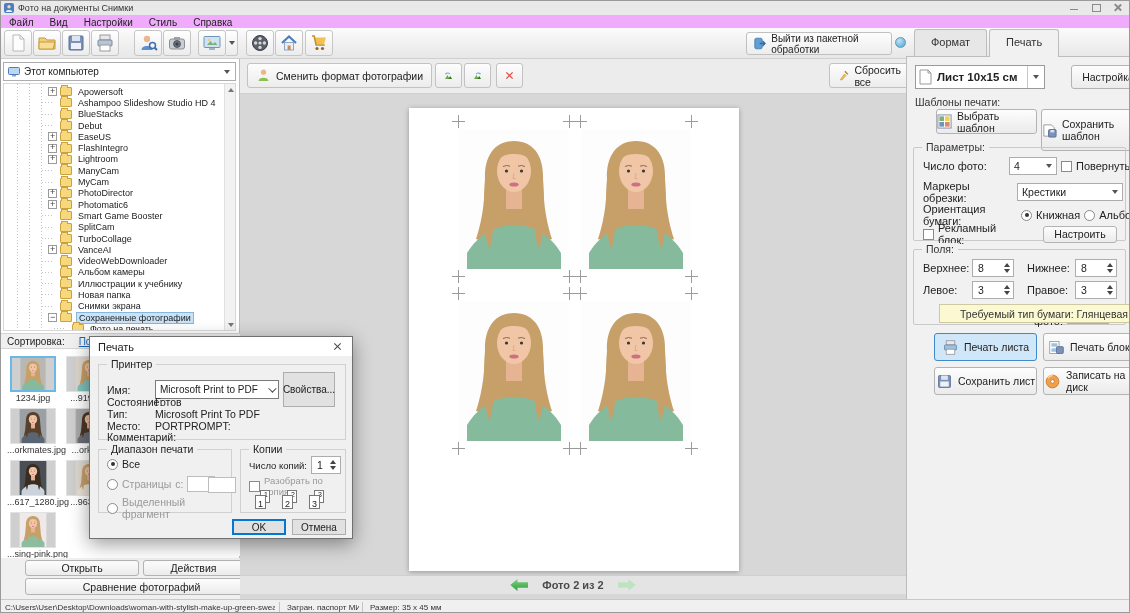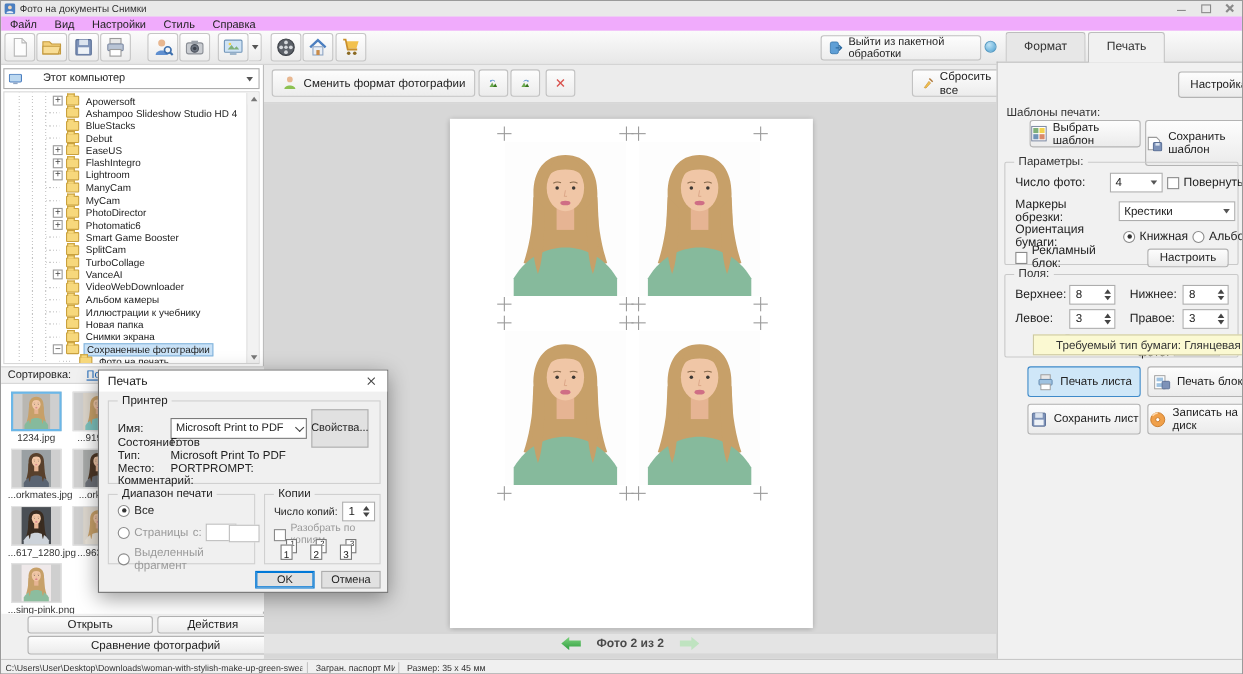--- a/index.html
+++ b/index.html
@@ -25,21 +25,21 @@
   .tbtn svg{ width:20px; height:20px; }
   .caretbox { position:absolute; top:2px; width:12px; height:26px; border:1px solid #c6c6c6; border-left:none; border-radius:0 3px 3px 0; background:linear-gradient(#ffffff,#ececec); display:flex;align-items:center;justify-content:center;}
   .caret { width:0;height:0;border-left:3.5px solid transparent;border-right:3.5px solid transparent;border-top:4px solid #555; }
   .exitbatch { position:absolute; left:745px; top:4px; width:146px; height:23px; border:1px solid #c0c0c0; border-radius:3px; background:linear-gradient(#fdfdfd,#ededed); display:flex; align-items:center; gap:5px; padding:0 7px; font-size:10px; color:#222; }
   .helpdot { position:absolute; left:894px; top:9px; width:11px; height:11px; border-radius:50%; background:radial-gradient(circle at 35% 30%, #bfe3f5, #6fb5dd 70%); border:1px solid #569ac2; }
 
   
   .leftpanel { position:absolute; left:0; top:58px; width:239px; height:540px; background:#fff; border-right:1px solid #bdbdbd; }
   .combo { background:#fff; border:1px solid #adadad; display:flex; align-items:center; padding:0 4px; position:relative; }
   .combo .caret{ position:absolute; right:5px; }
-  .comp-combo { position:absolute; left:2px; top:3px; width:233px; height:19px; font-size:10px; gap:19px; }
+  .comp-combo { position:absolute; left:2px; top:3px; width:233px; height:19px; font-size:10px; gap:4px; }
   .tree { position:absolute; left:2px; top:24px; width:233px; height:248px; border:1px solid #d7d7d7; overflow:hidden;
           background-image:linear-gradient(#c9c9c9 1px, transparent 1px); background-size:0; }
   .treerows{ position:absolute; left:0; top:2px; right:12px; }
   .tr { height:11.3px; display:flex; align-items:center; padding-left:44px; font-size:9px; white-space:nowrap; position:relative; }
   .tr.child { padding-left:56px; }
   .guides { position:absolute; left:0; top:0; bottom:0; width:44px;
      background-image:repeating-linear-gradient(to bottom,#c4c4c4 0 1px,transparent 1px 3px),repeating-linear-gradient(to bottom,#c4c4c4 0 1px,transparent 1px 3px),repeating-linear-gradient(to bottom,#c4c4c4 0 1px,transparent 1px 3px);
      background-size:1px 100%,1px 100%,1px 100%; background-position:13px 0,25px 0,37px 0; background-repeat:no-repeat; }
   .tre { width:9px; height:9px; margin-right:3px; flex:none; position:relative; }
   .tre.plus,.tre.minus { border:1px solid #9a9a9a; background:#fff; }
@@ -572,20 +572,30 @@
     </div>
 
     <div class="cnav">
       <span class="navarrow na-left"></span>
       <span class="lbl">Фото 2 из 2</span>
       <span class="navarrow na-right"></span>
     </div>
   </div>
 
   <div class="rpanel">
+    <div class="rp combo papercombo">
+      <svg width="13" height="16" viewBox="0 0 13 16">
+          <path d="M1 1 h8 l3 3 v11 H1 Z" fill="#fff" stroke="#9a9a9a"></path>
+          <path d="M9 1 v3 h3" fill="none" stroke="#9a9a9a"></path>
+        </svg>
+      <span>Лист 10x15 см</span>
+      <span class="cwrap">
+          <span class="caret"></span>
+        </span>
+    </div>
     <div class="rp btn b-setup" style="position:absolute">Настройка</div>
 
     <div class="rp grouplbl" style="left:8px;top:39px">Шаблоны печати:</div>
     <div class="rp btn ibtn" style="left:8px;top:52px;width:101px;height:25px;position:absolute">
       <svg viewBox="0 0 16 16">
           <rect x="1" y="1" width="14" height="14" fill="#fff" stroke="#7d8aa3"></rect>
           <rect x="2.5" y="2.5" width="5" height="5" fill="#7fb07a"></rect>
           <rect x="8.5" y="2.5" width="5" height="5" fill="#f2d24c"></rect>
           <rect x="2.5" y="8.5" width="5" height="5" fill="#6f94b8"></rect>
           <rect x="8.5" y="8.5" width="5" height="5" fill="#d98a6a"></rect>

